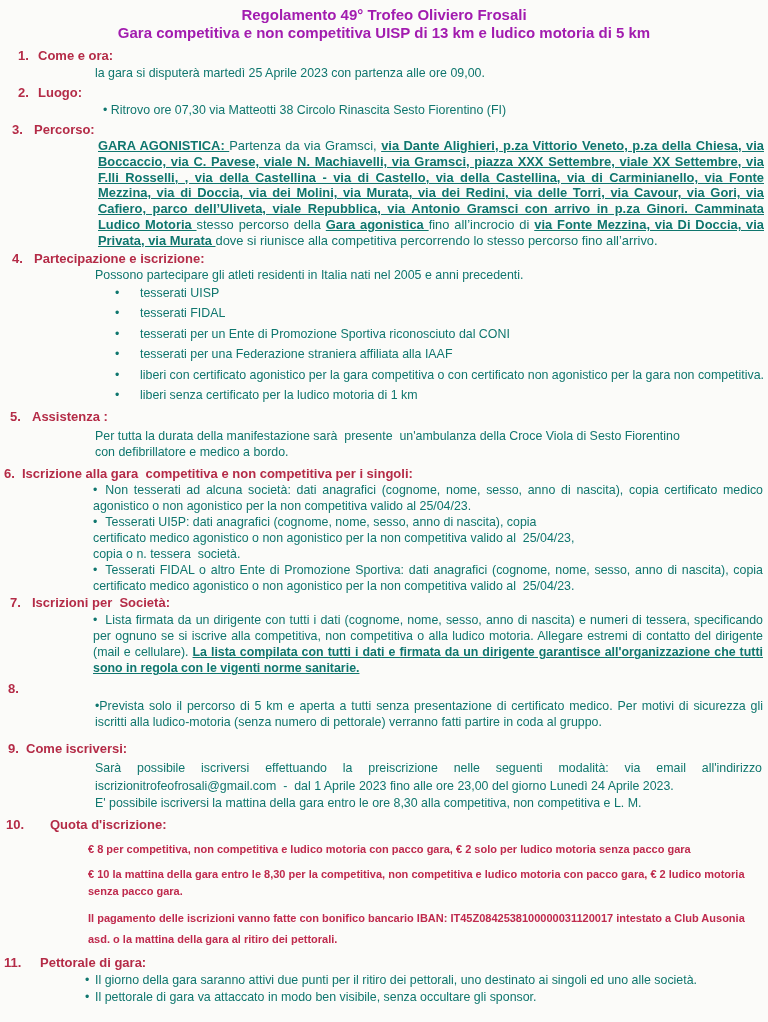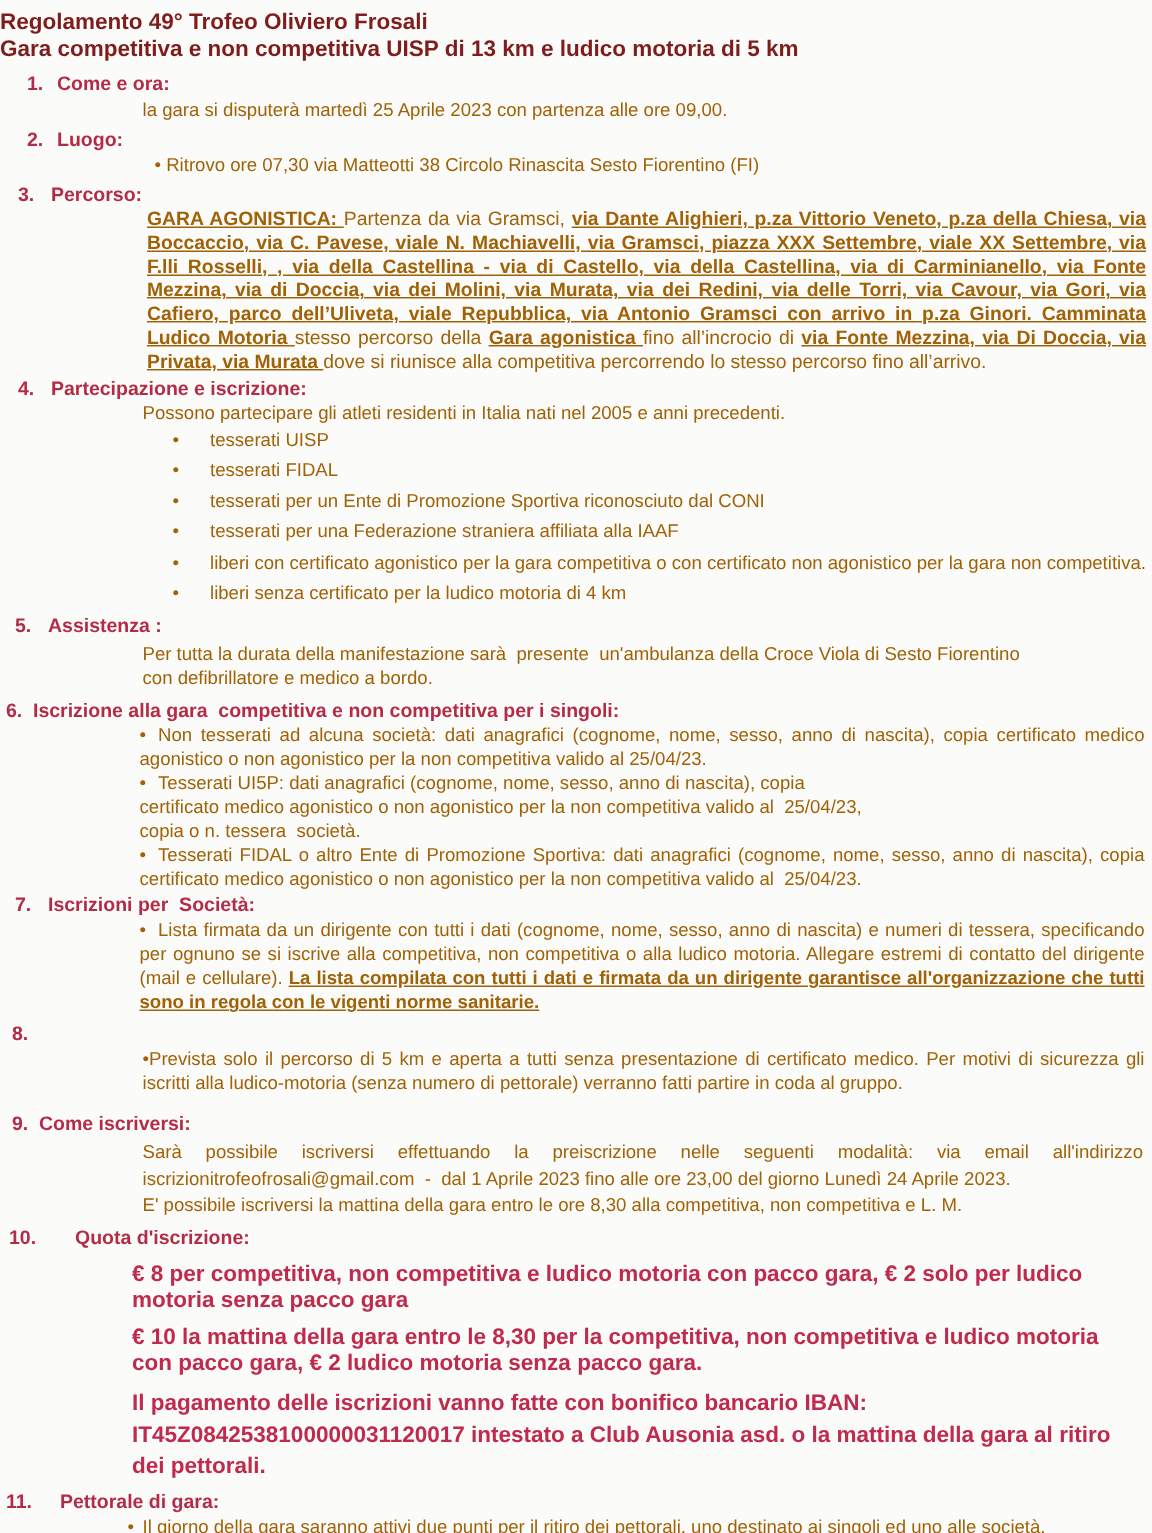--- a/index.html
+++ b/index.html
@@ -7,21 +7,21 @@
     padding: 0;
     width: 768px;
     height: 1022px;
     overflow: hidden;
     background: #fbfbf9;
     font-family: "Liberation Sans", sans-serif;
     color: #1e1e1e;
   }
   .page { width: 768px; height: 1022px; padding-top: 6px; box-sizing: border-box; }
 
-  .title { font-weight: 700; color: #7f1d1d; }
+  .title { text-align: center; font-weight: 700; color: #a21caf; }
   .title .t1 { font-size: 15px; line-height: 17px; }
   .title .t2 { font-size: 15px; line-height: 19px; }
 
   .sec { position: relative; }
   .h { display: flex; align-items: baseline; font-weight: 700; font-size: 13px; line-height: 17px; color: #b42b47; }
   .h .n { flex: 0 0 auto; }
   .h .lbl { white-space: pre-wrap; }
 
   
   .s1 .h, .s2 .h { padding-left: 18px; }
@@ -29,21 +29,21 @@
   .s3 .h, .s4 .h { padding-left: 12px; }
   .s3 .h .n, .s4 .h .n { width: 22px; }
   .s5 .h { padding-left: 10px; } .s5 .h .n { width: 22px; }
   .s6 .h { padding-left: 4px; }  .s6 .h .n { width: 18px; }
   .s7 .h { padding-left: 10px; } .s7 .h .n { width: 22px; }
   .s8 .h, .s9 .h { padding-left: 8px; }
   .s8 .h .n, .s9 .h .n { width: 18px; }
   .s10 .h { padding-left: 6px; align-items: center; } .s10 .h .n { width: 44px; }
   .s11 .h { padding-left: 4px; gap: 12px; } .s11 .h .n { width: 24px; }
 
-  .body { font-size: 12.4px; line-height: 16px; color: #a16207; }
+  .body { font-size: 12.4px; line-height: 16px; color: #0f766e; }
   .ind { margin-left: 95px; margin-right: 6px; }
   .pre { white-space: pre-wrap; }
   .just { text-align: justify; }
   .b { font-weight: 700; text-decoration: underline; }
 
   
   .s1 { margin-top: 5px; }
   .s1 .body { margin-top: 1px; }
   
   .s2 { margin-top: 3px; }
@@ -69,21 +69,21 @@
   .s7 .blk { margin-left: 93px; margin-right: 5px; margin-top: 1px; line-height: 16.3px; }
   .s7 .blt { margin-right: 8px; }
   
   .s8 { margin-top: 3px; }
   .s8 .blk { margin-left: 95px; margin-right: 5px; margin-top: 1px; line-height: 16.3px; }
   
   .s9 { margin-top: 10px; }
   .s9 .body { margin-top: 3px; line-height: 17.5px; }
   
   .s10 { margin-top: 3px; }
-  .s10 .rp { margin: 8px 6px 0 88px; color: #bf2a4d; font-weight: 700; font-size: 15px; line-height: 17px; }
+  .s10 .rp { margin: 8px 6px 0 88px; color: #bf2a4d; font-weight: 700; font-size: 11px; line-height: 17px; }
   .s10 .rp3 { line-height: 21px; }
   
   .s11 { margin-top: 4px; }
   .s11 .row { display: flex; margin-left: 85px; margin-top: 1px; line-height: 16.5px; }
   .s11 .blt { width: 10px; flex: 0 0 auto; }
 </style>
 </head>
 <body>
 
 <div class="page">
@@ -142,21 +142,21 @@
       <li>
         <span class="blt">•</span>
         <span>tesserati per una Federazione straniera affiliata alla IAAF</span>
       </li>
       <li>
         <span class="blt">•</span>
         <span>liberi con certificato agonistico per la gara competitiva o con certificato non agonistico per la gara non competitiva.</span>
       </li>
       <li>
         <span class="blt">•</span>
-        <span>liberi senza certificato per la ludico motoria di 4 km</span>
+        <span>liberi senza certificato per la ludico motoria di 1 km</span>
       </li>
     </ul>
   </div>
 
   <div class="sec s5">
     <div class="h">
       <span class="n">5.</span>
       <span class="lbl">Assistenza :</span>
     </div>
     <div class="body ind pre">Per tutta la durata della manifestazione sarà  presente  un'ambulanza della Croce Viola di Sesto Fiorentino

